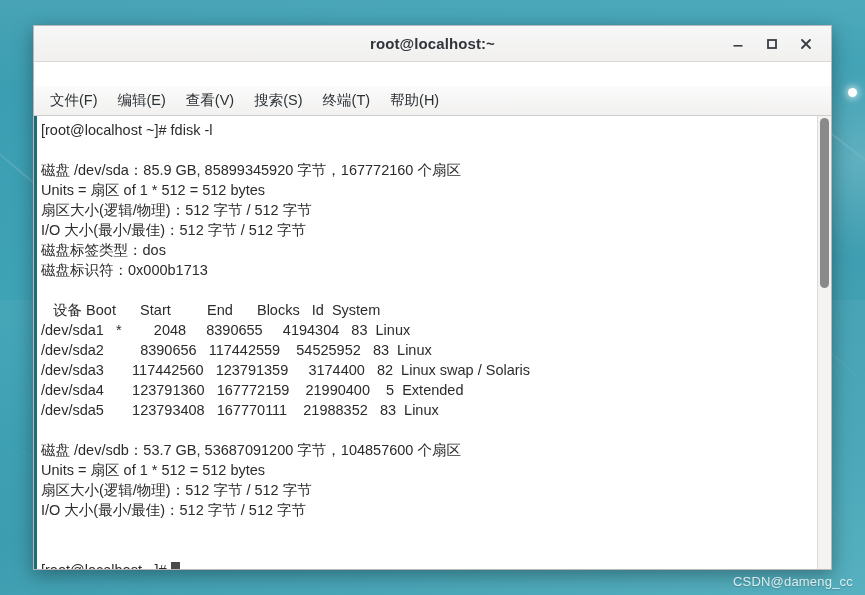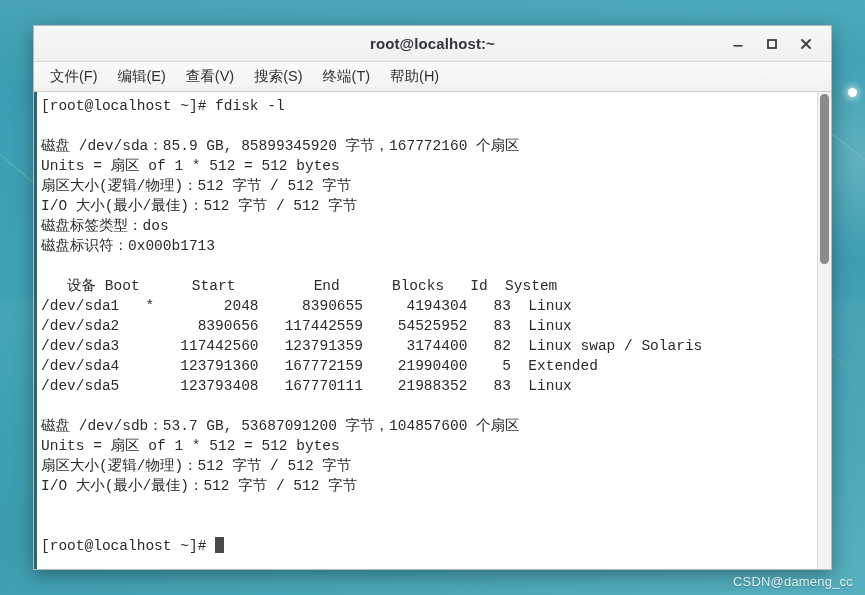--- a/index.html
+++ b/index.html
@@ -105,20 +105,21 @@
   
   #menubar {
     height: 30px;
     min-height: 30px;
     background: linear-gradient(180deg, #fbfbfb 0%, #f2f1f0 100%);
     border-bottom: 1px solid #cfcecc;
     display: flex;
     align-items: center;
     padding-left: 7px;
     box-sizing: border-box;
+    margin-top: 24px;
   }
   .menuitem {
     font-size: 14.5px;
     color: #2d3135;
     padding: 2px 9px;
     margin-right: 2px;
     cursor: default;
     white-space: nowrap;
   }
 
@@ -131,21 +132,21 @@
     position: relative;
   }
   #term-left-edge {
     width: 3px;
     min-width: 3px;
     background: #1f6b7a;
   }
   #terminal {
     flex: 1;
     background: #ffffff;
-    font-family: Liberation Mono, monospace;
+    font-family: Liberation Sans, sans-serif;
     font-size: 14.5px;
     line-height: 20px;
     color: #2b2b2b;
     padding: 4px 0 0 4px;
     white-space: pre;
     overflow: hidden;
     letter-spacing: 0px;
     box-sizing: border-box;
   }
   #terminal .line {

